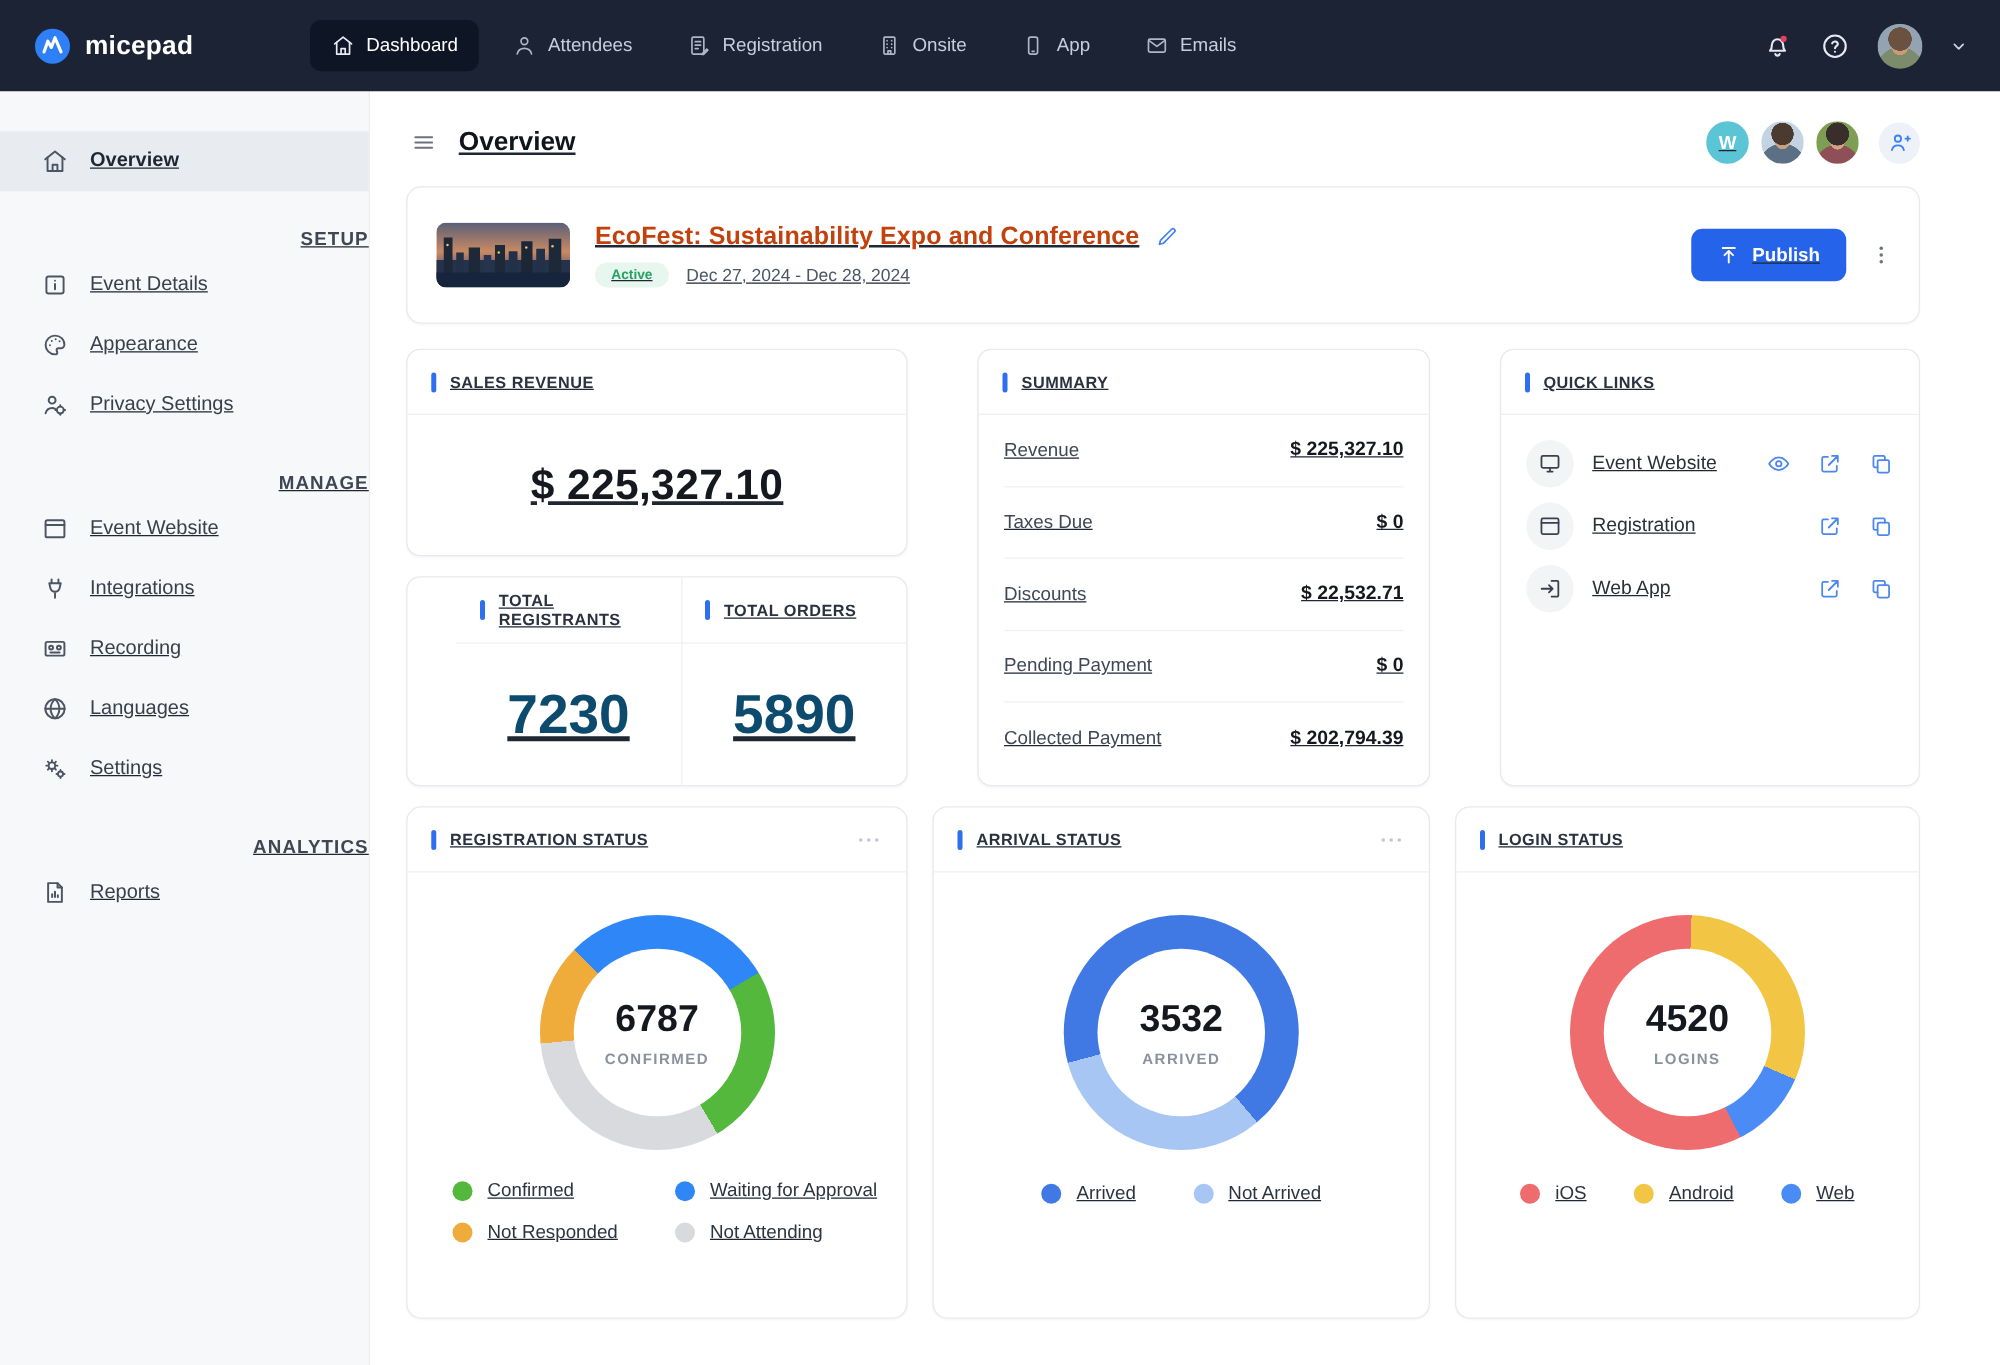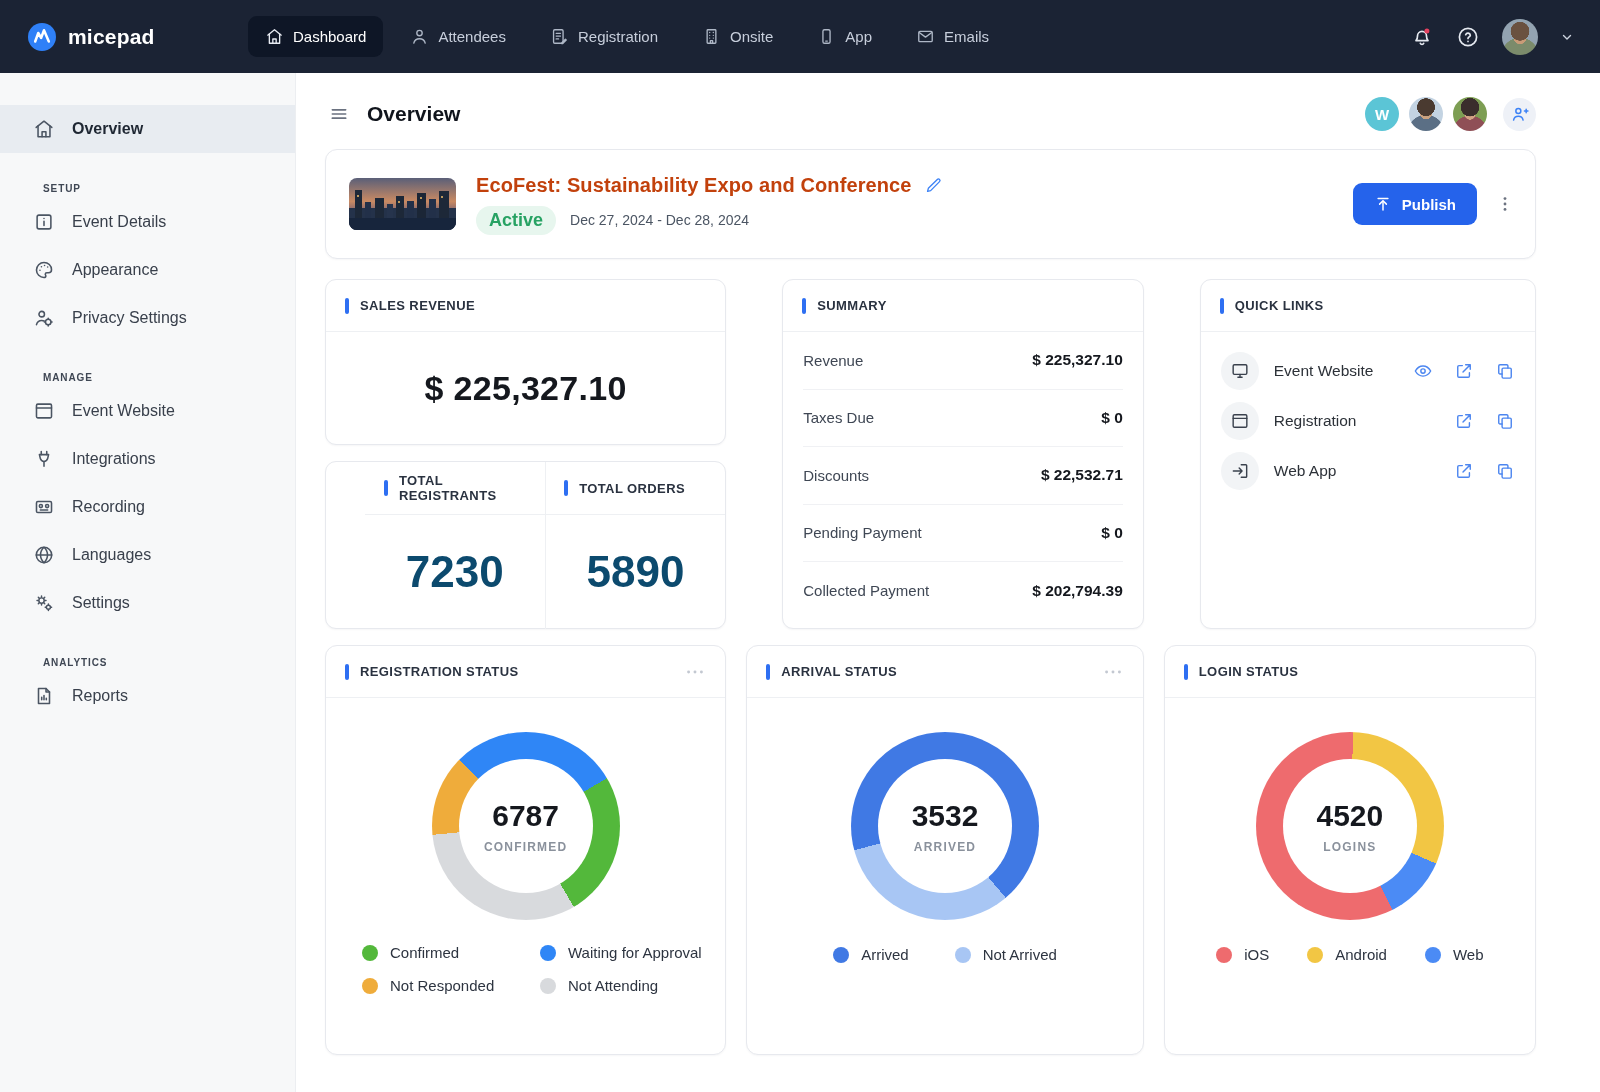--- a/index.html
+++ b/index.html
@@ -21,26 +21,26 @@
   .nav-ic { color:#e5e9f0; position:relative; cursor:pointer; }
   .nav-ic svg { width:24px; height:24px; }
   .avatar-sm { width:36px; height:36px; border-radius:50%; cursor:pointer;
     background: radial-gradient(circle at 50% 34%, #6a5140 0 31%, transparent 32%),
                 radial-gradient(circle at 50% 52%, #c99b77 0 24%, transparent 25%),
                 radial-gradient(circle at 50% 105%, #7b8b6b 0 45%, transparent 46%),
                 #93a3b1; }
   .chev { color:#cdd4df; }
 
   
-  .layout { display:flex; height:1019px; }
+  .layout { display:flex; height:1019px;text-decoration:underline; }
   .sidebar { width:296px; background:#f7f8f9; border-right:1px solid #eceef1; padding-top:32px; flex-shrink:0; }
   .side-item { display:flex; align-items:center; gap:17px; height:48px; padding-left:33px; font-size:16px; color:#39404c; cursor:pointer; }
   .side-item svg { width:22px; height:22px; color:#4b5563; }
   .side-item.active { background:#e8ecf1; font-weight:600; color:#1f2733; }
-  .side-section { margin-top:30px; margin-bottom:4px; padding-left:43px; font-size:10px; font-weight:700; letter-spacing:.9px; color:#3f4754; }
+  .side-section { margin-top:30px; margin-bottom:4px; padding-left:31px; font-size:15px; font-weight:700; letter-spacing:.9px; color:#3f4754;text-align:right; }
 
   .main { flex:1; overflow:hidden; }
   .page-head { display:flex; align-items:center; padding:24px 64px 12px 33px; }
   .hamburger { color:#6b7280; cursor:pointer; margin-right:18px; }
   .page-title { font-size:21px; font-weight:700; color:#10141c; }
   .collab { margin-left:auto; display:flex; align-items:center; gap:10px; }
   .co-av { width:34px; height:34px; border-radius:50%; cursor:pointer; }
   .co-w { background:#5bc5d6; color:#fff; font-size:15px; font-weight:700; display:flex; align-items:center; justify-content:center; }
   .co-p1 { background: radial-gradient(circle at 50% 30%, #4a3a30 0 30%, transparent 31%),
                       radial-gradient(circle at 50% 48%, #caa17e 0 24%, transparent 25%),
@@ -54,21 +54,21 @@
   
   .event-card { margin:6px 64px 20px 29px; border:1px solid #e7e9ee; border-radius:12px; background:#fff;
     box-shadow:0 1px 2px rgba(16,24,40,.04); display:flex; align-items:center; padding:20px 18px 20px 23px; height:110px; }
   .thumb { width:107px; height:52px; border-radius:8px; overflow:hidden; flex-shrink:0; }
   .event-info { margin-left:20px; }
   .event-title-row { display:flex; align-items:center; gap:12px; }
   .event-title { font-size:20px; font-weight:700; color:#c2410c; letter-spacing:.1px; }
   .edit-ic { color:#3c82f6; cursor:pointer; }
   .edit-ic svg { width:19px; height:19px; }
   .event-meta { display:flex; align-items:center; gap:14px; margin-top:9px; }
-  .badge { font-size:18px; font-weight:600; padding:4px 13px; border-radius:999px; }
+  .badge { font-size:11px; font-weight:600; padding:4px 13px; border-radius:999px; }
   .dates { font-size:14px; color:#4b5563; }
   .event-actions { margin-left:auto; display:flex; align-items:center; gap:16px; }
   .publish-btn { display:flex; align-items:center; gap:10px; color:#fff; font-size:15px; font-weight:600;
     border:none; border-radius:9px; padding:12px 21px; cursor:pointer; }
   .publish-btn svg { width:18px; height:18px; }
   .kebab { color:#6b7280; cursor:pointer; padding:2px; }
 
   
   .columns { display:grid; grid-template-columns:1.078fr 1.068fr 1fr; gap:20px; padding:0 64px 0 29px; }
   .col { display:flex; flex-direction:column; gap:16px; }

